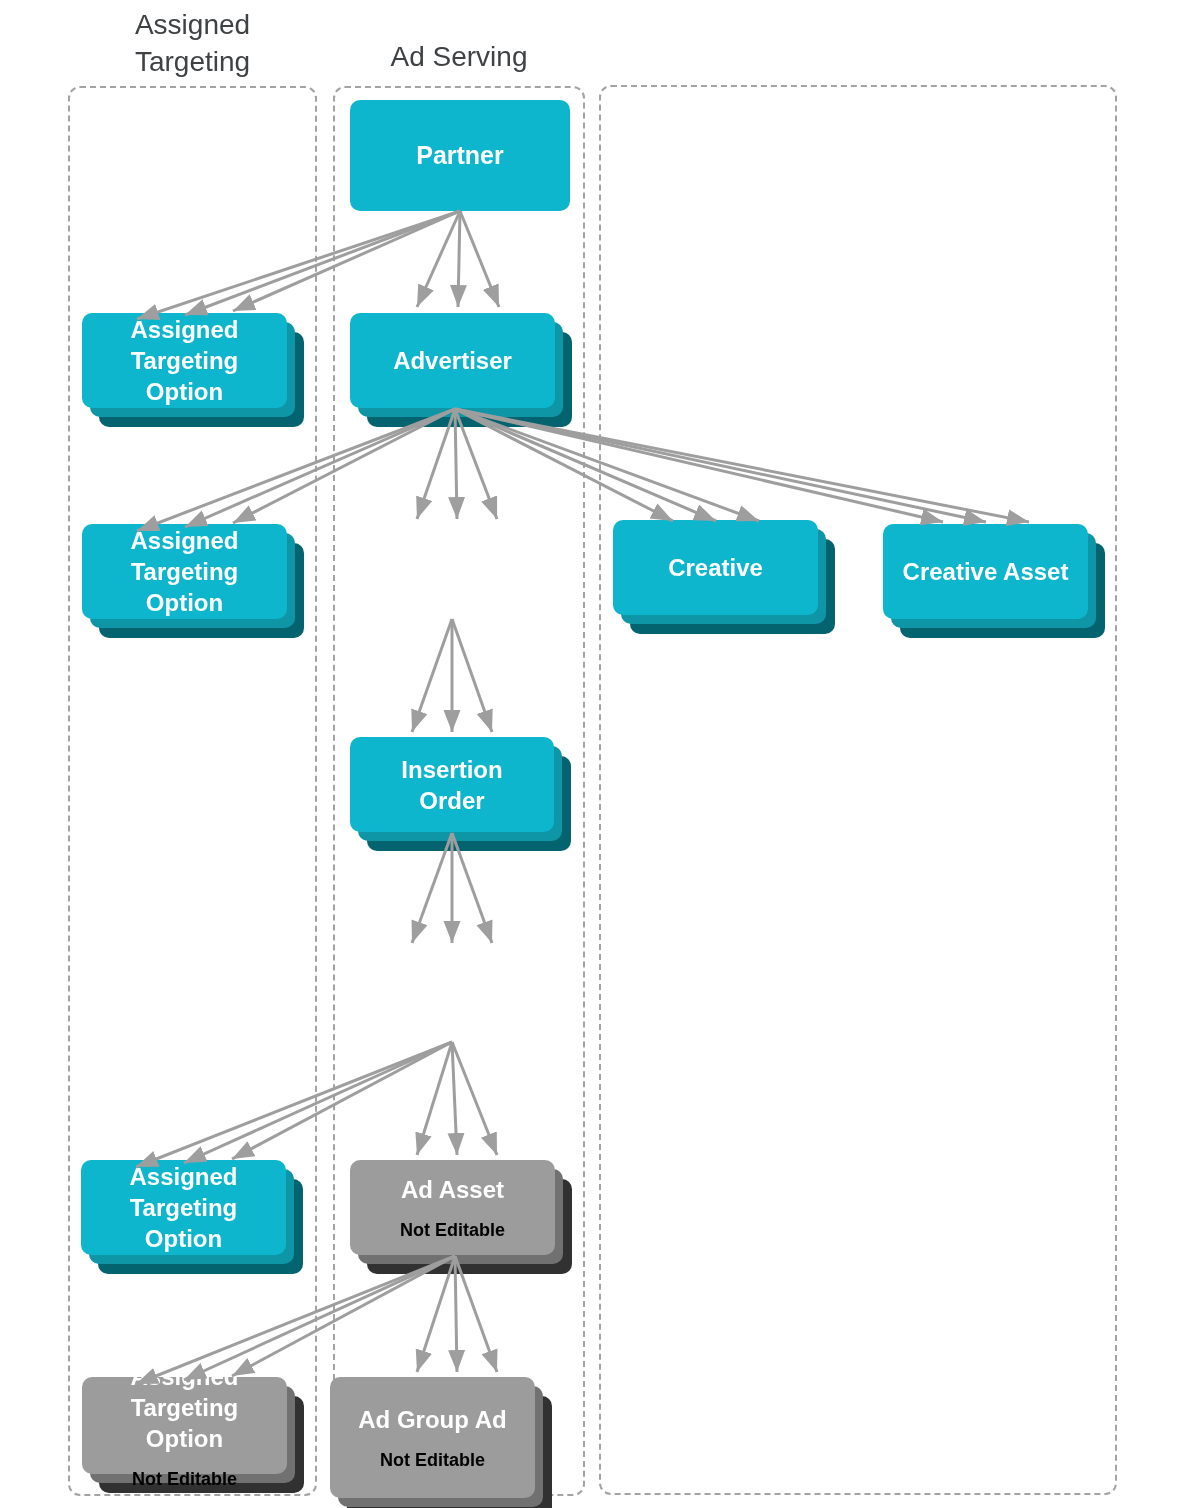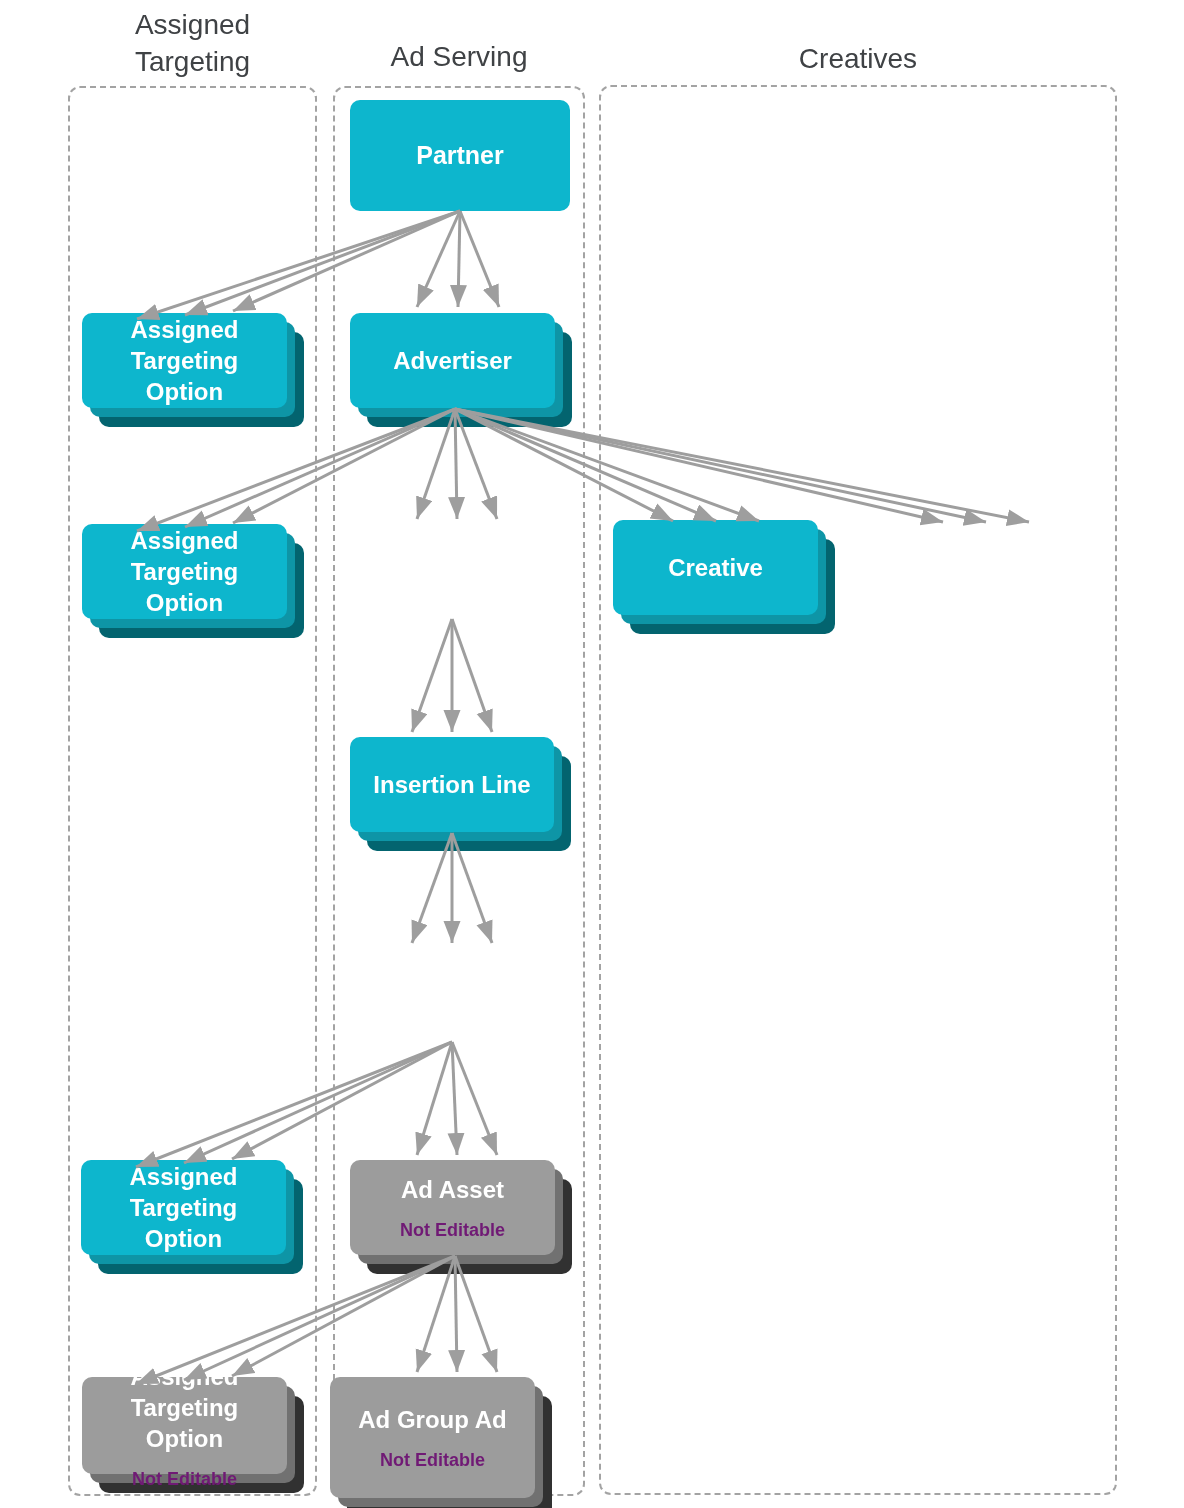--- a/index.html
+++ b/index.html
@@ -34,21 +34,21 @@
   .cyan .back{background:var(--cyan-back)}
   .gray .face{background:var(--gray)}
   .gray .mid{background:var(--gray-mid)}
   .gray .back{background:var(--gray-back)}
 
   .node-label{
     color:#ffffff;font-weight:bold;font-size:24px;line-height:31px;
     text-align:center;white-space:pre-line;
   }
   #stage .node-partner .node-label{font-size:25px}
-  .node-sub{color:#701a75;font-weight:bold;font-size:18px;line-height:22px;text-align:center}
+  .node-sub{color:#000000;font-weight:bold;font-size:18px;line-height:22px;text-align:center}
 
   #connectors{position:absolute;left:0;top:0;width:1184px;height:1508px;pointer-events:none;z-index:5}
 </style>
 </head>
 <body>
 
 <div id="stage">
   <svg id="connectors" viewBox="0 0 1184 1508" xmlns="http://www.w3.org/2000/svg">
     <defs>
       <marker id="arrowhead" markerUnits="userSpaceOnUse" markerWidth="26" markerHeight="20" refX="22" refY="8.5" orient="auto">
@@ -91,21 +91,20 @@
       <line x1="455" y1="1256" x2="417" y2="1372" stroke="#9e9e9e" stroke-width="3" marker-end="url(#arrowhead)"></line>
       <line x1="455" y1="1256" x2="457" y2="1372" stroke="#9e9e9e" stroke-width="3" marker-end="url(#arrowhead)"></line>
       <line x1="455" y1="1256" x2="497" y2="1372" stroke="#9e9e9e" stroke-width="3" marker-end="url(#arrowhead)"></line>
     </svg>
 <div class="col" style="left: 68px; top: 86px; width: 249px; height: 1410px;"></div>
     <div class="col-header" style="left: 68px; top: 6px; width: 249px;">Assigned
 Targeting</div>
     <div class="col" style="left: 333px; top: 86px; width: 252px; height: 1410px;"></div>
     <div class="col-header" style="left: 333px; top: 38px; width: 252px;">Ad Serving</div>
     <div class="col" style="left: 599px; top: 85px; width: 518px; height: 1410px;"></div>
-    <div class="col-header" style="left: 599px; top: 40px; width: 518px;">Creatives</div>
     <div class="node node-partner cyan" style="left: 350px; top: 100px; width: 220px; height: 111px;">
       <div class="face">
         <div class="node-label">Partner</div>
       </div>
     </div>
     <div class="node node-assigned-targeting-option cyan" style="left: 82px; top: 313px; width: 205px; height: 95px;">
       <div class="layer back"></div>
       <div class="layer mid"></div>
       <div class="face">
         <div class="node-label">Assigned
@@ -129,25 +128,32 @@
 Option</div>
       </div>
     </div>
     <div class="node node-creative cyan" style="left: 613px; top: 520px; width: 205px; height: 95px;">
       <div class="layer back"></div>
       <div class="layer mid"></div>
       <div class="face">
         <div class="node-label">Creative</div>
       </div>
     </div>
+    <div class="node node-creative-asset cyan" style="left: 883px; top: 524px; width: 205px; height: 95px;">
+      <div class="layer back"></div>
+      <div class="layer mid"></div>
+      <div class="face">
+        <div class="node-label">Creative Asset</div>
+      </div>
+    </div>
     <div class="node node-insertion-order cyan" style="left: 350px; top: 737px; width: 204px; height: 95px;">
       <div class="layer back"></div>
       <div class="layer mid"></div>
       <div class="face">
-        <div class="node-label">Insertion Line</div>
+        <div class="node-label">Insertion Order</div>
       </div>
     </div>
     <div class="node node-assigned-targeting-option cyan" style="left: 81px; top: 1160px; width: 205px; height: 95px;">
       <div class="layer back"></div>
       <div class="layer mid"></div>
       <div class="face">
         <div class="node-label">Assigned
 Targeting
 Option</div>
       </div>

